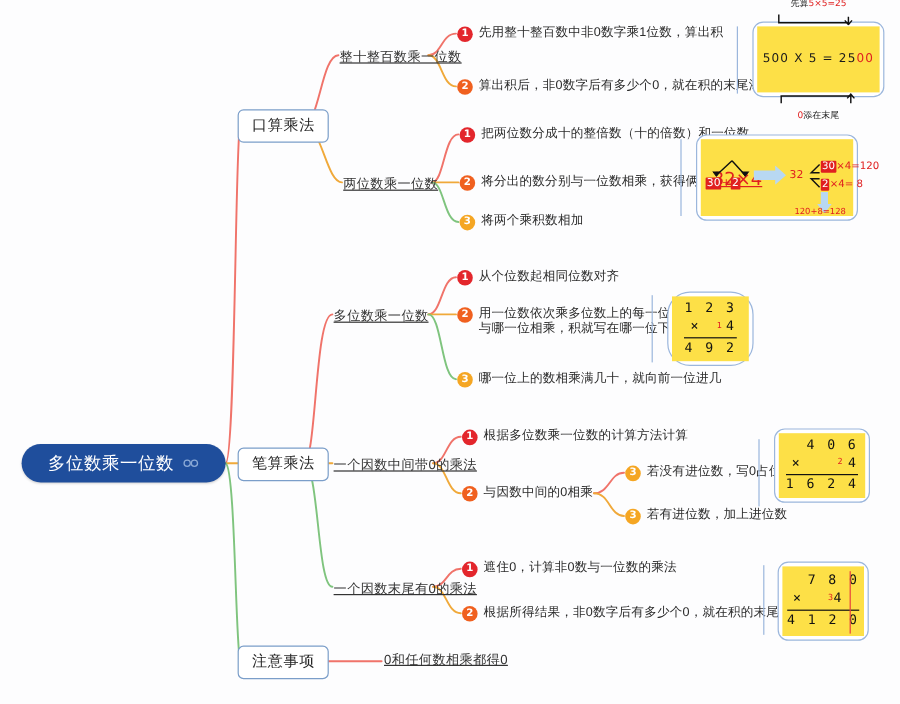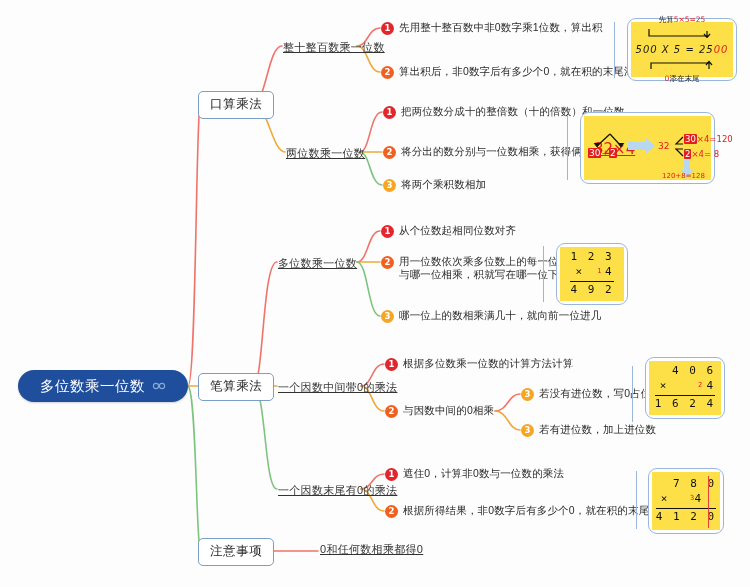--- a/index.html
+++ b/index.html
@@ -87,34 +87,34 @@
     display:flex;align-items:center;justify-content:center;
     position:relative;
     box-sizing:border-box;
   }
 
   
   #img-oral-round{left:627px;top:18px;width:110px;height:63px;}
   .eq-wrap{font-family:"DejaVu Sans",sans-serif;text-align:center;line-height:1.15;}
   .eq-top{font-size:7.5px;color:#1a1a1a;}
   .eq-top .red{color:#e02020;}
-  .eq-mid{font-size:10px;color:#1a1a1a;letter-spacing:1px;margin:1px 0;font-style:italic;}
+  .eq-mid{font-size:10px;color:#1a1a1a;letter-spacing:1px;margin:18px 0;}
   .eq-mid .red{color:#e02020;}
   .eq-bot{font-size:7.5px;color:#1a1a1a;}
   .eq-bot .red{color:#e02020;}
 
   
   #img-two-digit{left:580px;top:112px;width:135px;height:72px;}
   .split{position:relative;width:100%;height:100%;font-family:"DejaVu Sans",sans-serif;}
   .sp{position:absolute;white-space:nowrap;}
   .redbox{background:#e02020;color:#fff;padding:0 1px;border-radius:1px;}
   .redtx{color:#e02020;}
 
   
-  #img-vert-123{left:556px;top:243px;width:72px;height:62px;}
+  #img-vert-123{left:556px;top:243px;width:72px;height:62px;border-radius:19px;}
   #img-vert-406{left:645px;top:357px;width:80px;height:62px;}
   #img-vert-780{left:648px;top:468px;width:76px;height:66px;}
   .vmul{
     font-family:"DejaVu Sans Mono","Liberation Mono",monospace;
     font-size:11px;color:#111;position:relative;
     padding:3px 6px 3px 6px;line-height:1.35;
   }
   .vrow{display:flex;justify-content:flex-end;letter-spacing:2px;white-space:pre;}
   .vsign{position:absolute;left:5px;}
   .vbar{border-top:1.3px solid #111;margin-top:1px;margin-bottom:1px;}

